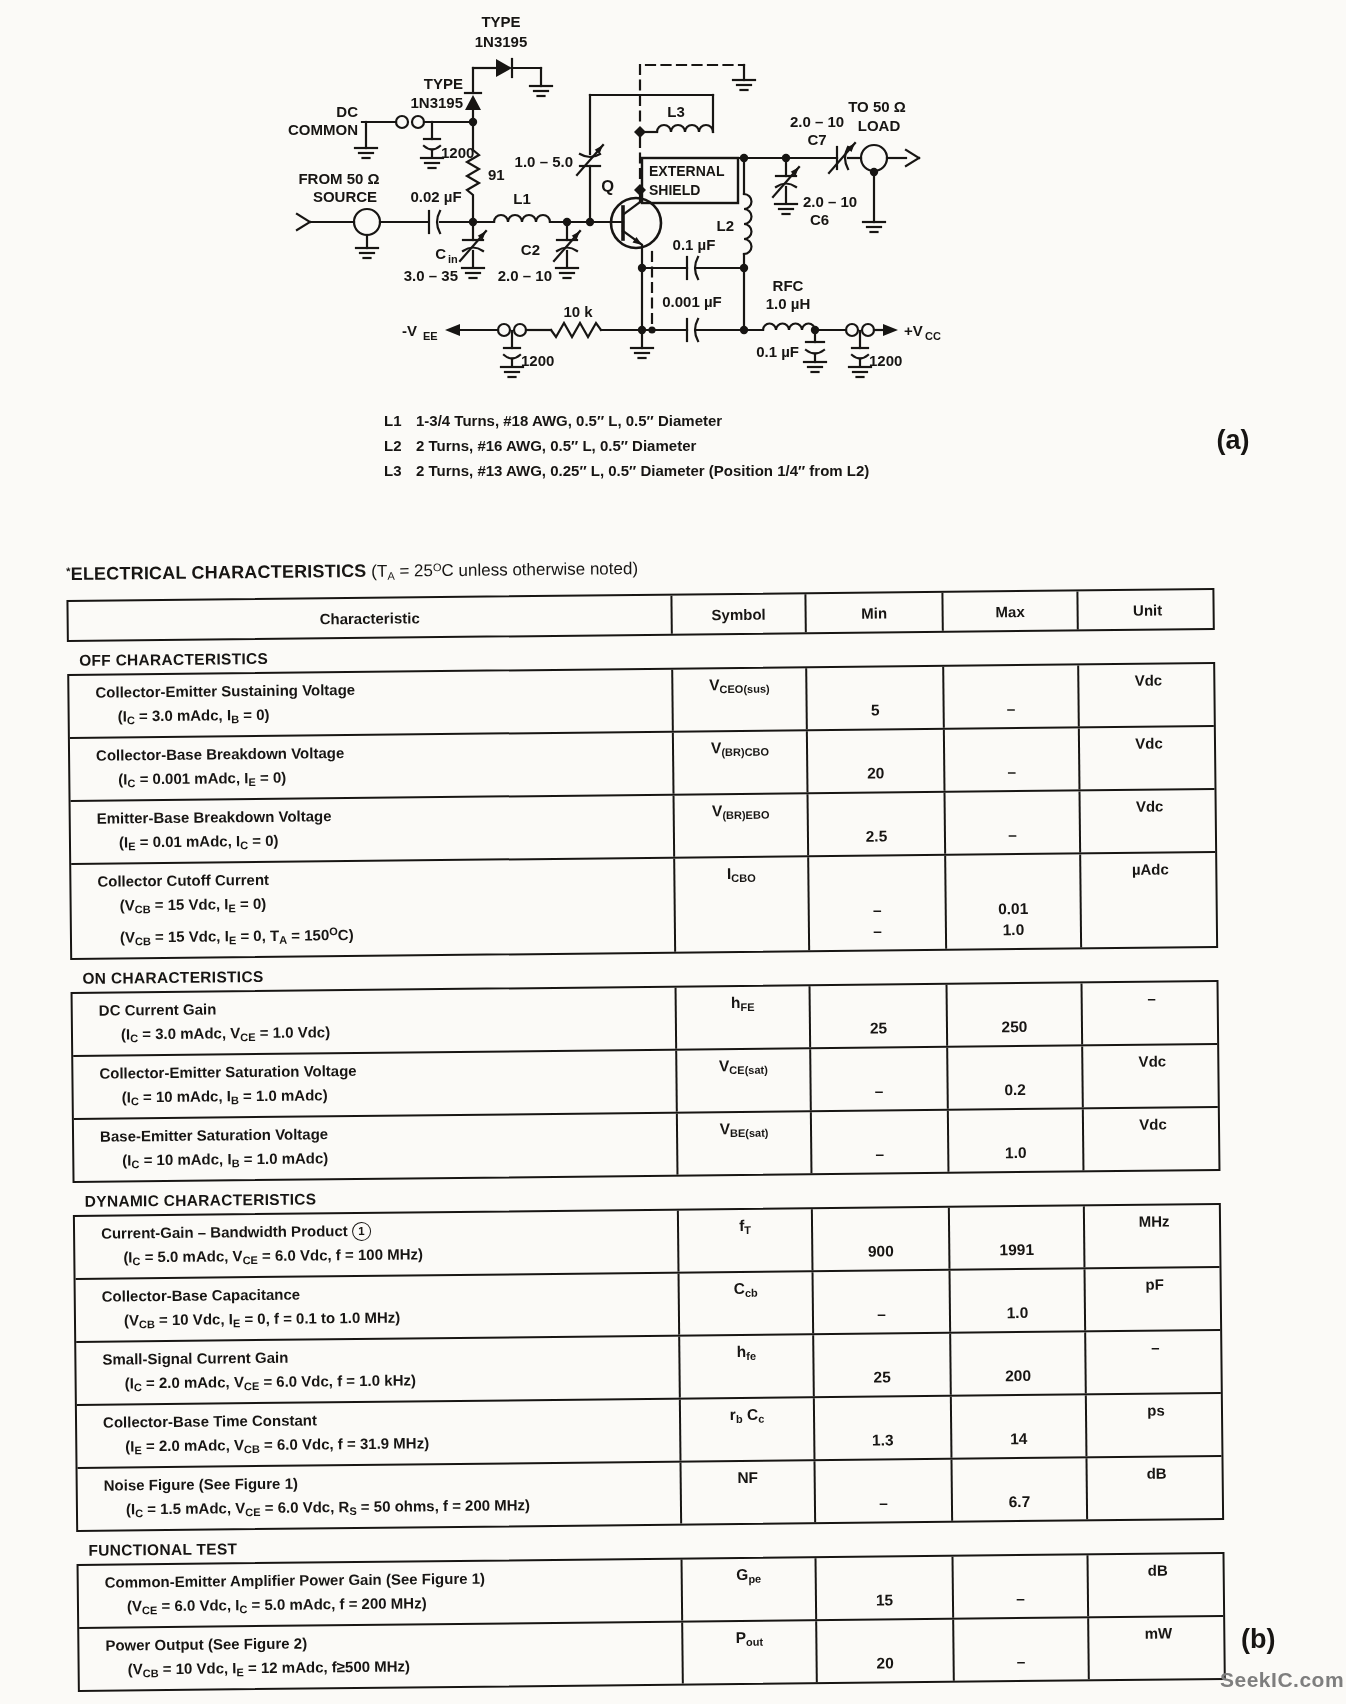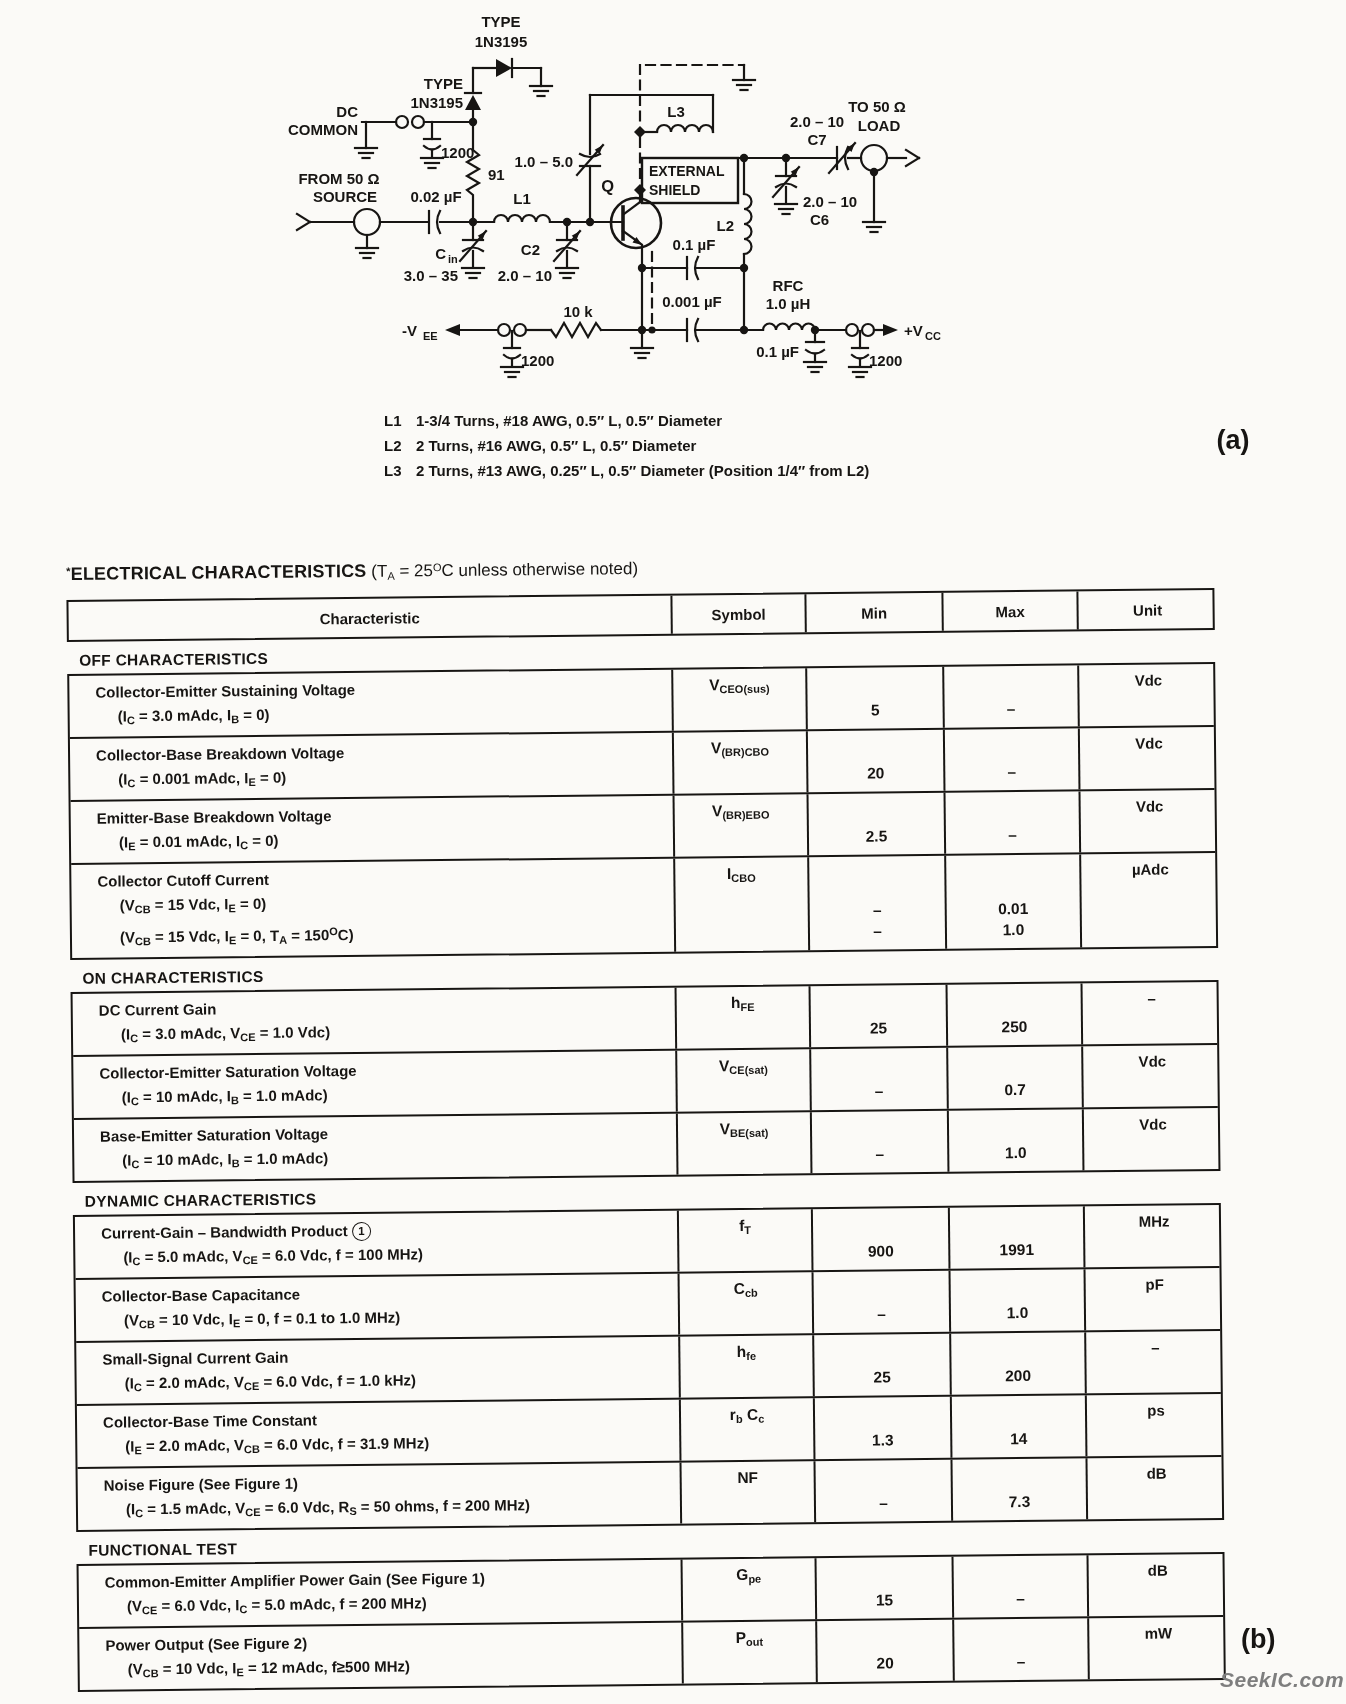--- a/index.html
+++ b/index.html
@@ -36,21 +36,21 @@
   .trow>div:first-child{border-left:none;}
   .c-char{padding:7px 6px 6px 26px;font-weight:700;font-size:15px;line-height:20px;}
   .char-cond{margin-left:22px;margin-top:4px;}
   .c-sym{text-align:center;padding-top:7px;font-weight:700;font-size:15.5px;}
   .c-min,.c-max{display:flex;flex-direction:column;align-items:center;justify-content:flex-end;padding-bottom:9px;gap:3px;font-weight:700;font-size:15.5px;}
   .c-unit{text-align:center;padding-top:7px;font-weight:700;font-size:15px;}
   sub{font-size:11px;vertical-align:-3px;} sup{font-size:11px;vertical-align:5px;}
   .circ{display:inline-block;width:17px;height:17px;border:1.7px solid #171513;border-radius:50%;font-size:11.5px;line-height:16px;text-align:center;vertical-align:1px;font-weight:700;}
   .footnotes{margin:13px 0 0 66px;font-size:14px;font-weight:700;line-height:27px;}
   .b-marker{position:absolute;left:1241px;top:1624px;font-weight:700;font-size:27px;}
-  .watermark{position:absolute;left:1220px;top:1668px;font-weight:700;font-size:21px;color:#7e7e7e;letter-spacing:.5px;font-style:italic;}
+  .watermark{position:absolute;left:1220px;top:1668px;font-weight:700;font-size:21px;color:#7e7e7e;letter-spacing:.5px;}
 </style>
 </head>
 <body>
 
 <svg class="sch" width="1346" height="505" viewBox="0 0 1346 505">
   <defs>
     <g id="gnd">
       <line x1="-11" y1="0" x2="11" y2="0"></line>
         <line x1="-7" y1="5" x2="7" y2="5"></line>
         <line x1="-3.5" y1="10" x2="3.5" y2="10"></line>
@@ -366,21 +366,21 @@
       <div class="trow">
         <div class="c-char">
             <div>Collector-Emitter Saturation Voltage</div>
             <div class="char-cond">(I<sub>C</sub> = 10 mAdc, I<sub>B</sub> = 1.0 mAdc)</div>
           </div>
         <div class="c-sym">V<sub>CE(sat)</sub></div>
         <div class="c-min">
             <div>–</div>
           </div>
         <div class="c-max">
-            <div>0.7</div>
+            <div>0.2</div>
           </div>
         <div class="c-unit">Vdc</div>
       </div>
       <div class="trow">
         <div class="c-char">
             <div>Base-Emitter Saturation Voltage</div>
             <div class="char-cond">(I<sub>C</sub> = 10 mAdc, I<sub>B</sub> = 1.0 mAdc)</div>
           </div>
         <div class="c-sym">V<sub>BE(sat)</sub></div>
         <div class="c-min">
@@ -454,21 +454,21 @@
       <div class="trow">
         <div class="c-char">
             <div>Noise Figure (See Figure 1)</div>
             <div class="char-cond">(I<sub>C</sub> = 1.5 mAdc, V<sub>CE</sub> = 6.0 Vdc, R<sub>S</sub> = 50 ohms, f = 200 MHz)</div>
           </div>
         <div class="c-sym">NF</div>
         <div class="c-min">
             <div>–</div>
           </div>
         <div class="c-max">
-            <div>7.3</div>
+            <div>6.7</div>
           </div>
         <div class="c-unit">dB</div>
       </div>
     </div>
 
     <div class="sec-title">FUNCTIONAL TEST</div>
     <div class="tgroup">
       <div class="trow func">
         <div class="c-char">
             <div>Common-Emitter Amplifier Power Gain (See Figure 1)</div>

